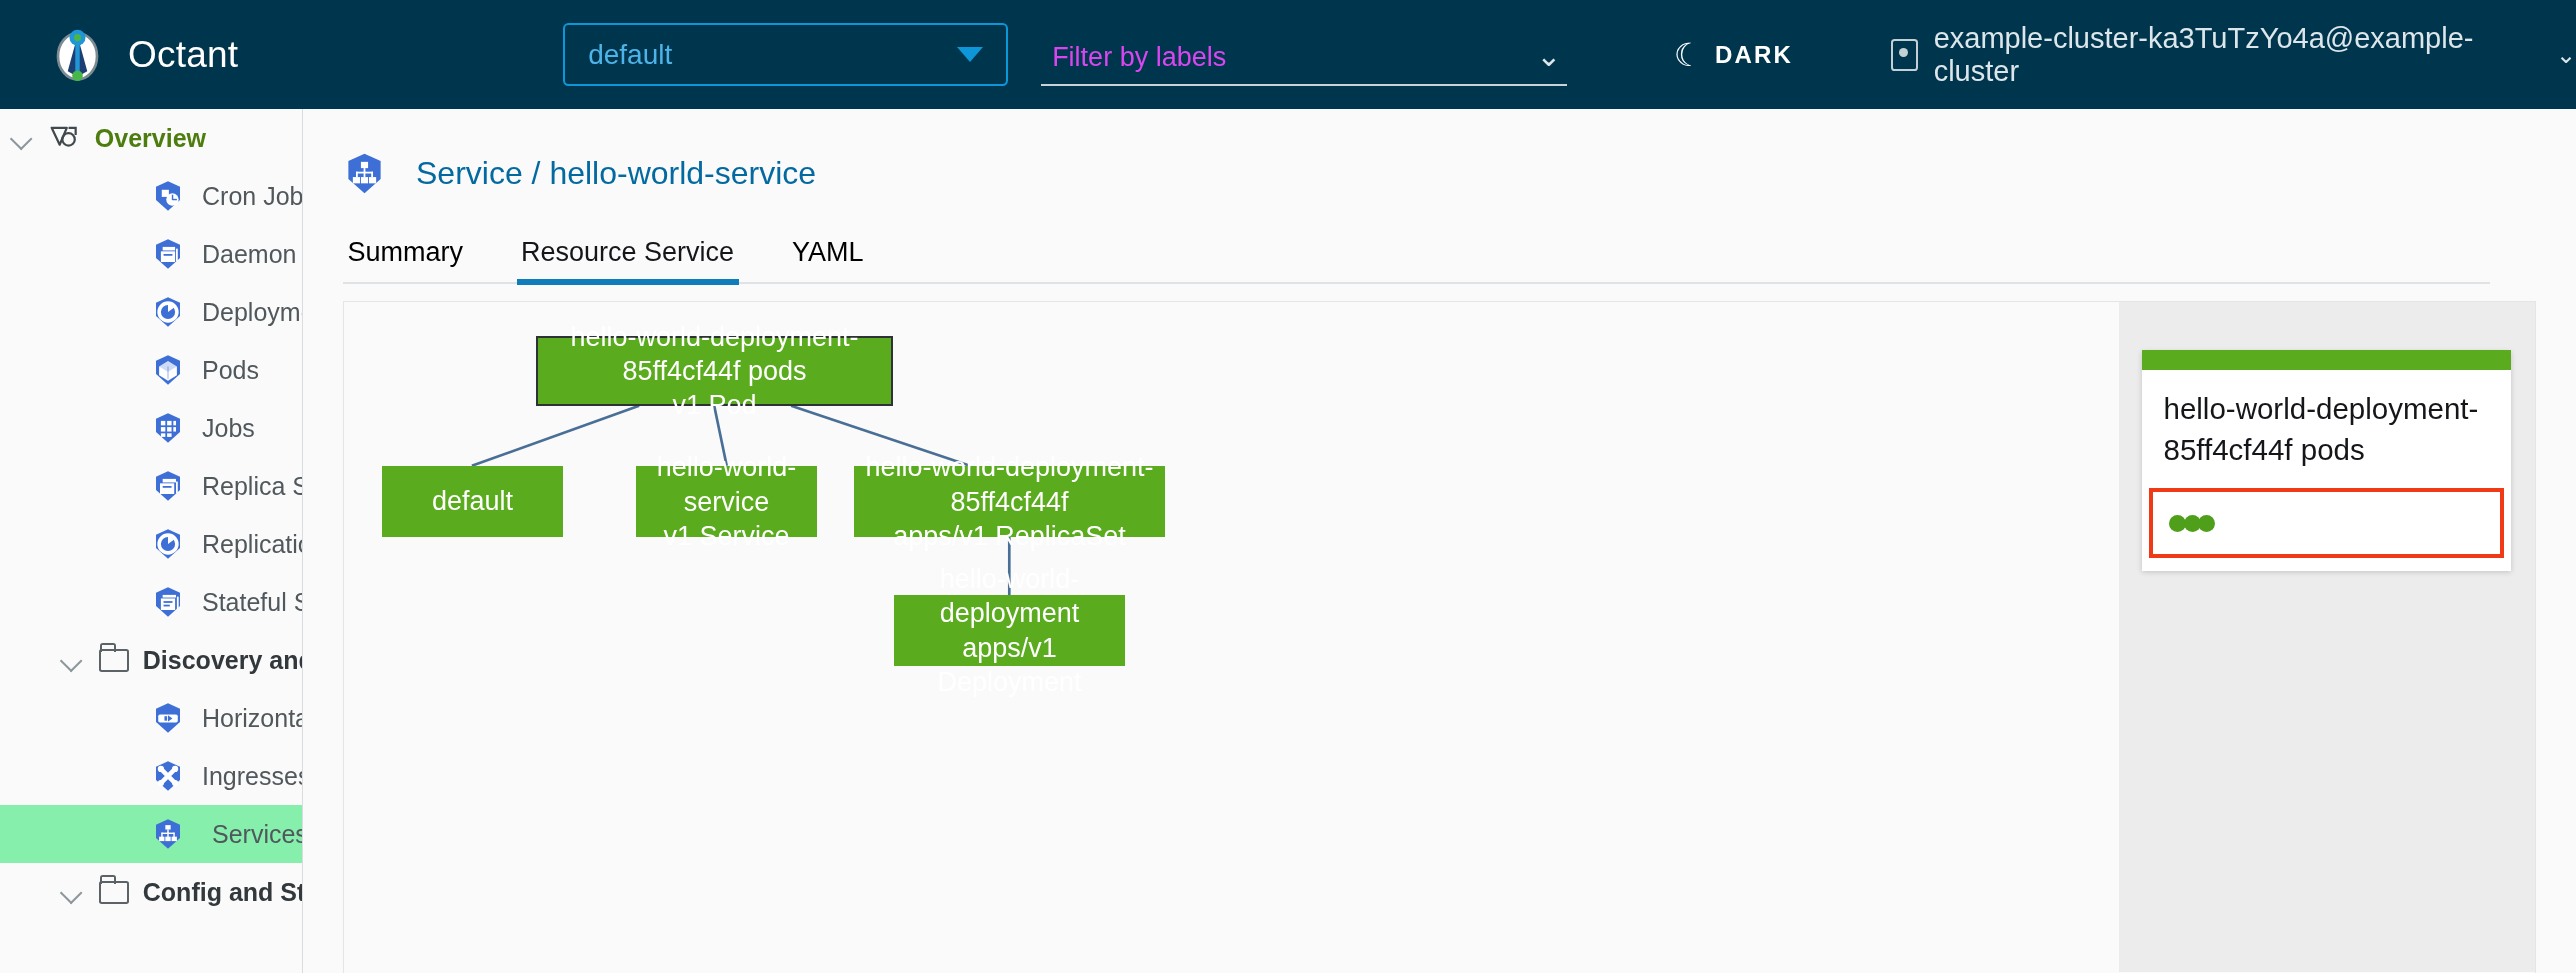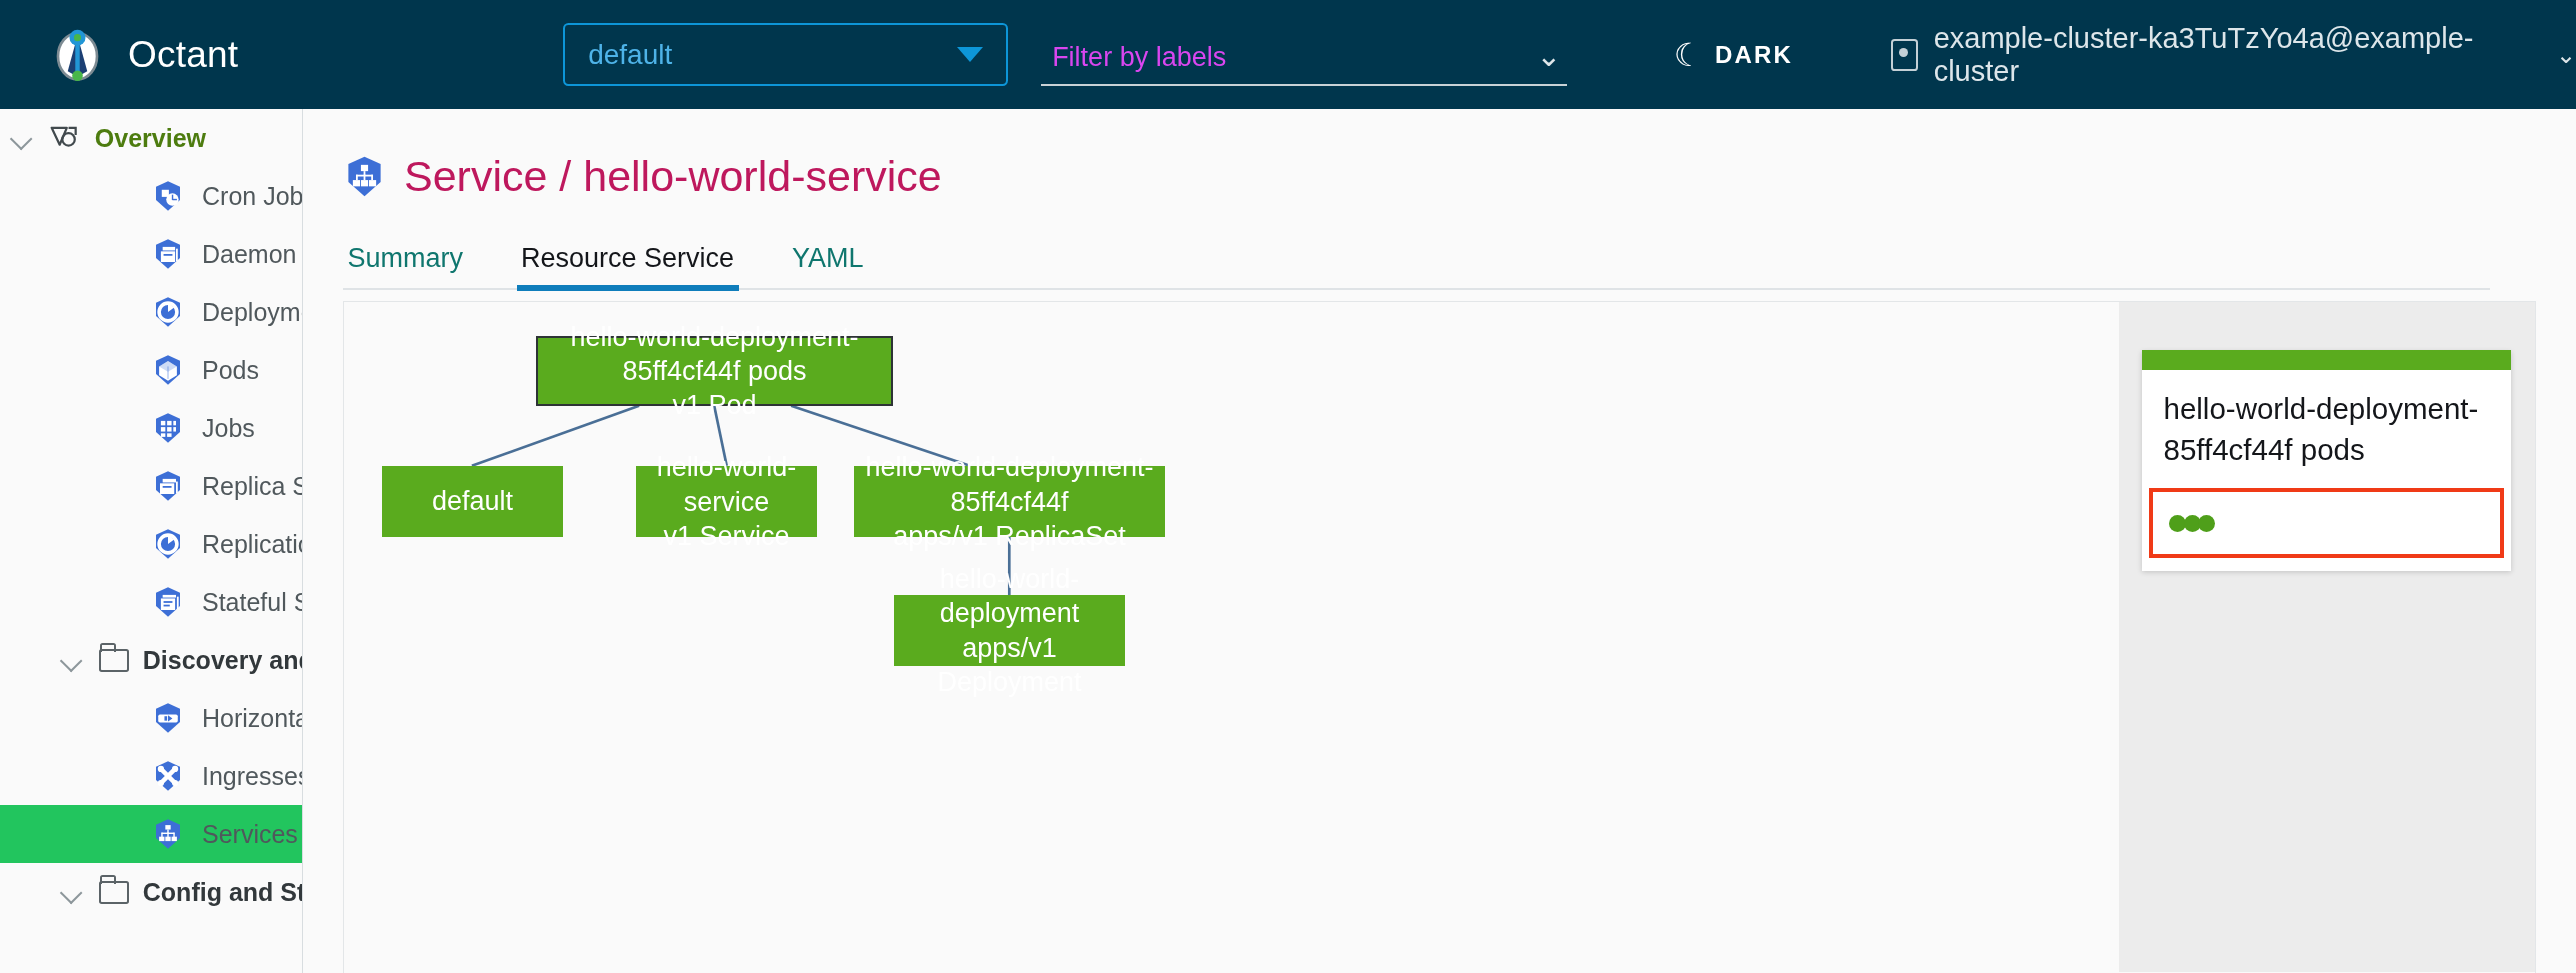--- a/index.html
+++ b/index.html
@@ -57,45 +57,45 @@
     position: absolute; top: 109px; left: 0; width: 303px; height: 864px;
     background: #fafafa; border-right: 1.8px solid #d8dde0; overflow: hidden;
   }
   .nav-row {
     display: flex; align-items: center; height: 58px; cursor: pointer;
     font-size: 25px; color: #3d4548; white-space: nowrap;
   }
   .nav-row.lvl0 { padding-left: 9px; font-weight: bold; color: #4d7c0f; }
   .nav-row.lvl1 { padding-left: 59px; font-weight: bold; color: #32383b; }
   .nav-row.lvl2 { padding-left: 152px; color: #50585c; }
-  .nav-row.selected { background: #22c55e; }
+  .nav-row.selected { background: #86efac; gap: 10px; }
   .chev { width: 27px; height: 27px; margin-right: 12.5px; flex: 0 0 auto; position: relative; }
   .chev::before {
     content: ""; position: absolute; left: 3.6px; top: 6.3px; width: 14.3px; height: 14.3px;
     border-right: 2.7px solid #8d979b; border-bottom: 2.7px solid #8d979b;
     transform: rotate(45deg);
   }
   .folder { width: 30px; height: 23px; margin-right: 14.3px; flex: 0 0 auto;
     border: 2.7px solid #5b6367; border-radius: 2.7px; position: relative; }
   .folder::before { content: ""; position: absolute; top: -8px; left: -0.9px; width: 12.5px;
     height: 7.2px; border: 2.7px solid #5b6367; border-bottom: none; border-radius: 2.7px 2.7px 0 0; }
   .k8s { width: 32px; height: 32px; margin-right: 18px; flex: 0 0 auto; position: relative; }
   .k8s svg { display: block; }
   .overview-ico { width: 32px; height: 27px; margin-right: 14.3px; flex: 0 0 auto; position: relative; }
 
   
   .main { position: absolute; top: 109px; left: 303px; width: 2273px; height: 864px;
     background: #fafafa; overflow: hidden; }
   .page-title { display: flex; align-items: center; margin: 43px 0 0 40px; }
   .title-ico { width: 43px; height: 43px; margin-right: 18px; }
-  .title-txt { font-size: 43px; color: #be185d; font-weight: normal; }
+  .title-txt { font-size: 32px; color: #0369a1; font-weight: normal; margin-left: 12px; }
 
   .tabs { display: flex; align-items: flex-end; margin: 34px 0 0 40px;
     border-bottom: 2.7px solid #dfe3e6; width: 2147px; height: 55px; }
-  .tab { font-size: 27px; color: #0f766e; padding: 0 4.5px 14.3px 4.5px; margin-right: 49px;
+  .tab { font-size: 27px; color: #000000; padding: 0 4.5px 14.3px 4.5px; margin-right: 49px;
     cursor: pointer; position: relative; }
   .tab.active { color: #14161a; }
   .tab.active::after { content: ""; position: absolute; left: 0; right: 0; bottom: -2.7px;
     height: 5.4px; background: #0f7dbb; }
 
   .content { position: absolute; left: 40px; top: 192px; width: 2193px; height: 848px;
     border-left: 1.8px solid #e3e6e8; border-right: 1.8px solid #e3e6e8;
     border-top: 1.8px solid #e3e6e8; background: #fafafa; }
 
   .graph { position: absolute; left: 0; top: 0; width: 1775px; height: 670px; }

